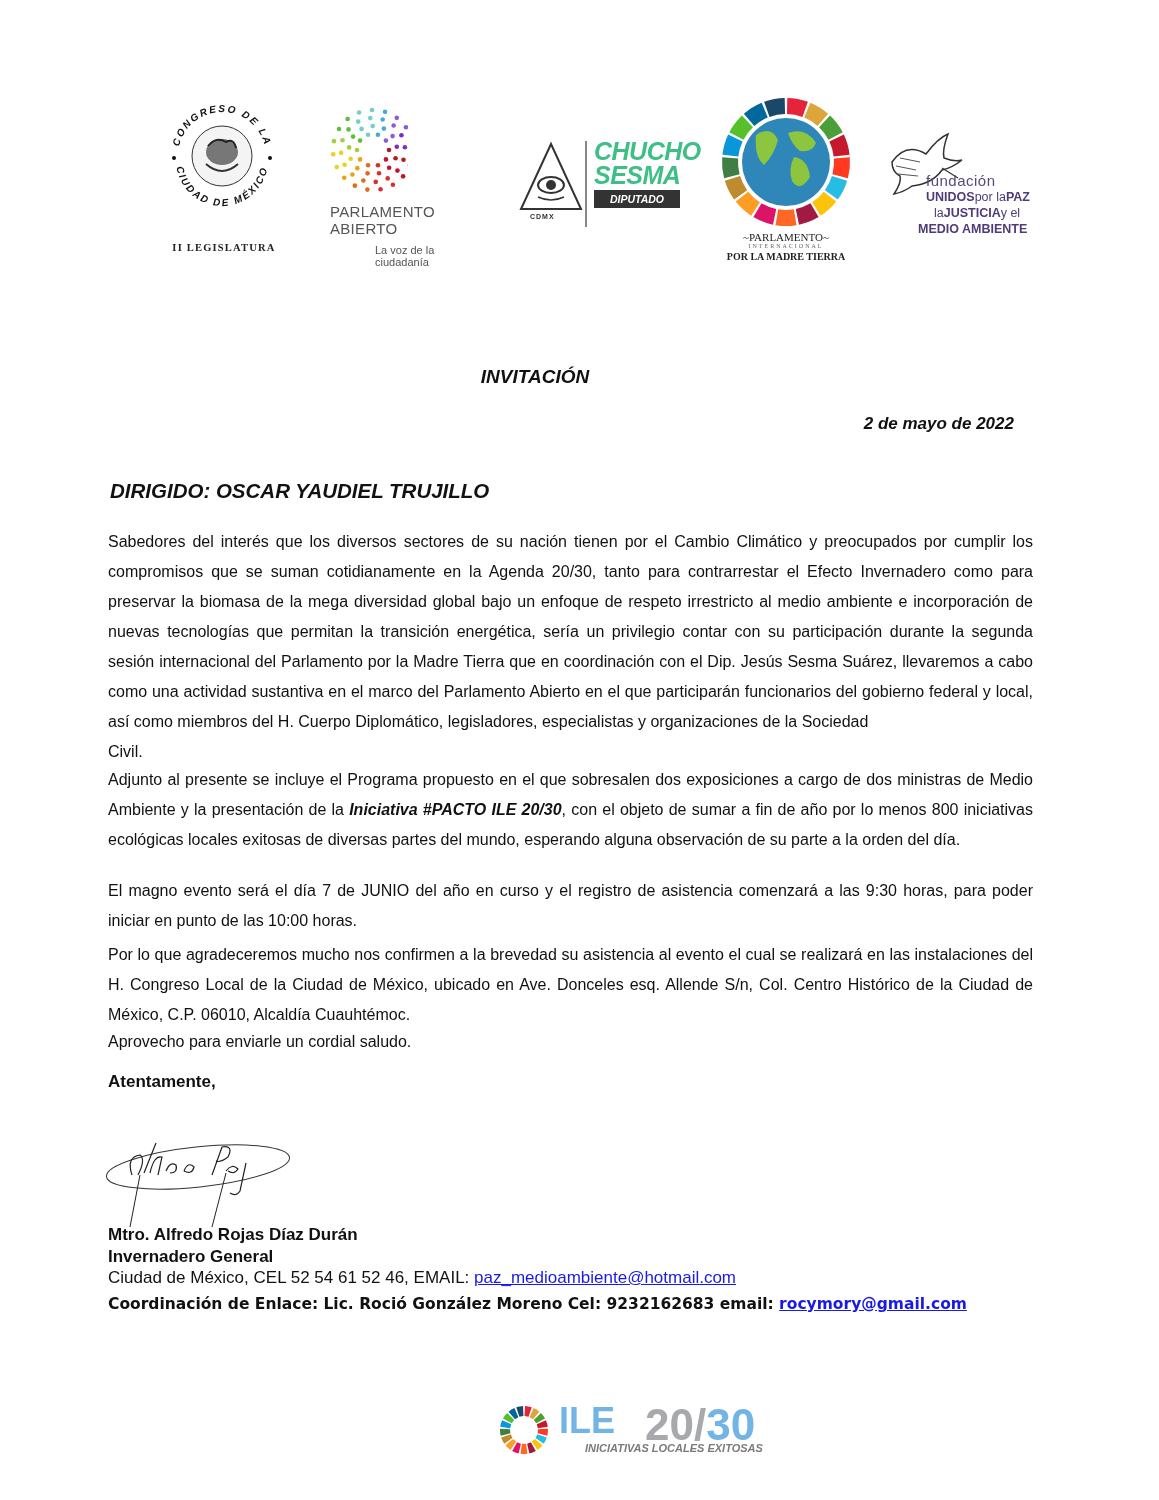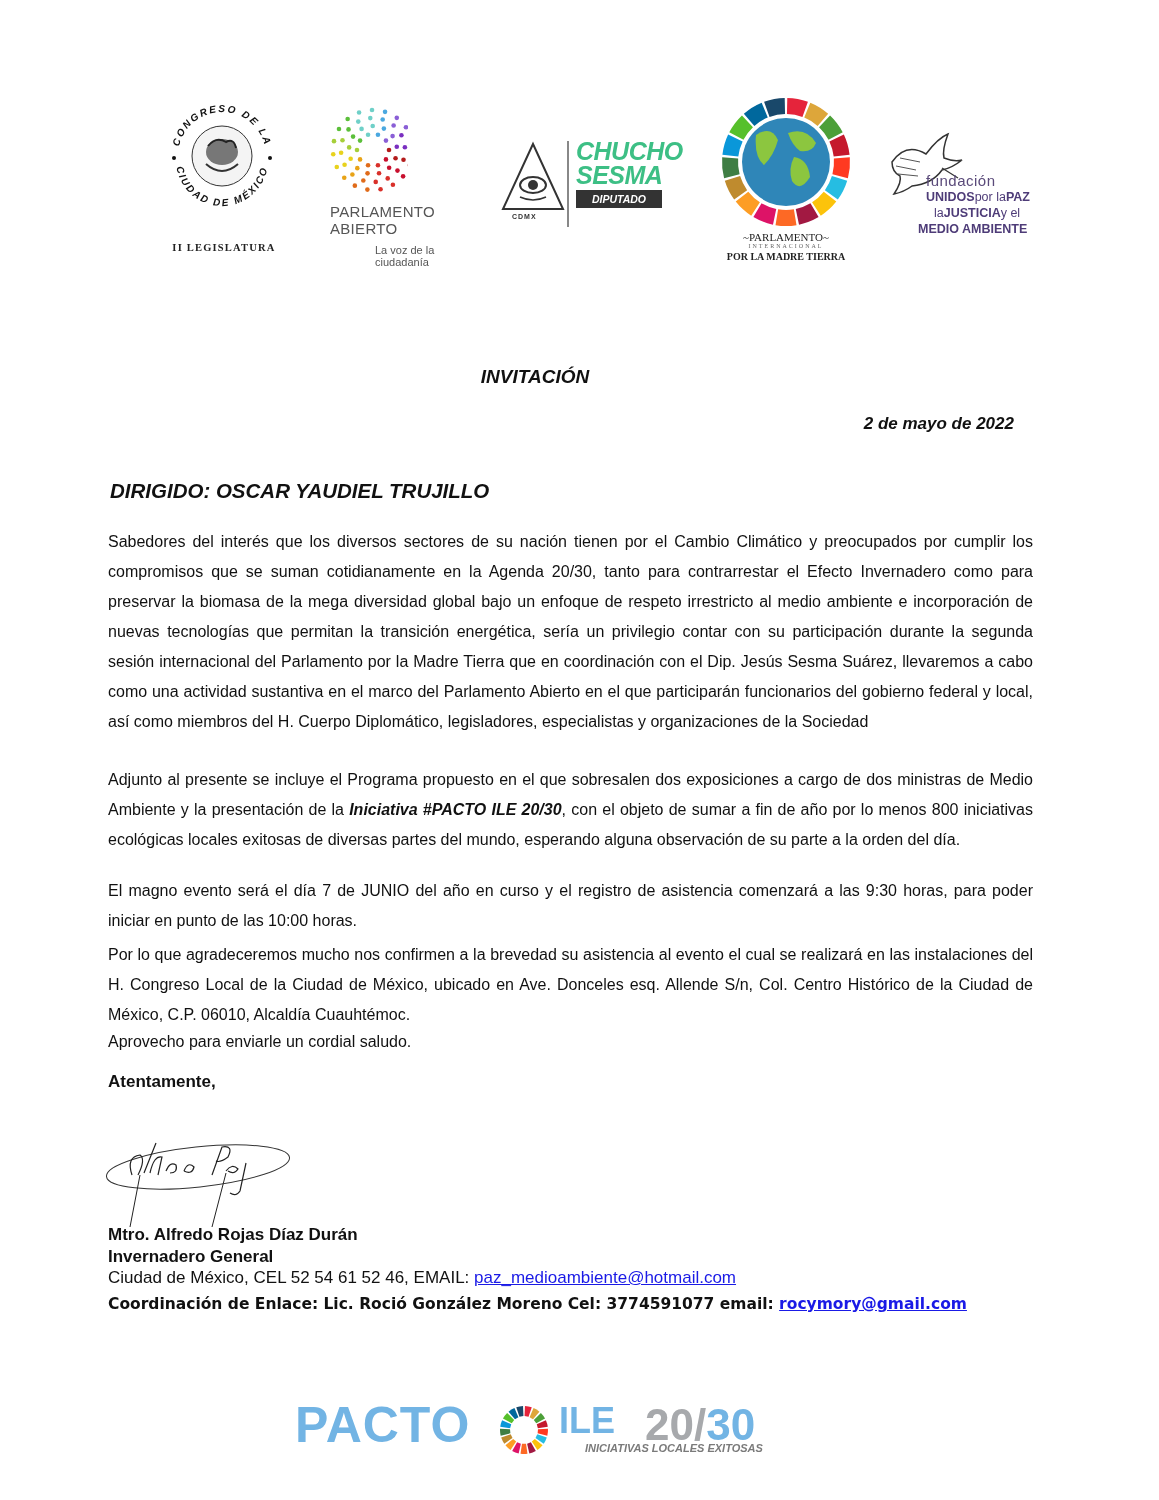--- a/index.html
+++ b/index.html
@@ -13,21 +13,21 @@
   .logo-congreso .seal { position: absolute; left: 3px; top: 2px; width: 108px; height: 108px; }
   .logo-congreso .legis { position: absolute; left: 0; top: 142px; width: 118px; text-align: center;
        font-family: "Liberation Serif", serif; font-weight: bold; font-size: 10.5px; letter-spacing: 1.2px; color: #222; }
 
   .logo-parlamento { left: 328px; top: 100px; width: 140px; height: 160px; }
   .logo-parlamento svg { position: absolute; left: 0; top: 0; }
   .logo-parlamento .t1 { position: absolute; left: 2px; top: 104px; font-size: 15px; color: #555; letter-spacing: 0.3px; line-height: 16px; }
   .logo-parlamento .t2 { position: absolute; left: 2px; top: 121px; font-size: 15px; color: #555; letter-spacing: 0.3px; line-height: 16px; }
   .logo-parlamento .t3 { position: absolute; left: 2px; top: 144px; font-size: 11px; color: #555; padding-left: 45px; }
 
-  .logo-chucho { left: 498px; top: 137px; width: 180px; height: 92px; }
+  .logo-chucho { left: 516px; top: 137px; width: 180px; height: 92px; }
   .logo-chucho .divider { position: absolute; left: 69px; top: 4px; width: 2px; height: 86px; background: #888; }
   .logo-chucho .name { position: absolute; left: 78px; top: 2px; font-weight: bold; font-style: italic;
         color: #3dbf85; font-size: 25px; line-height: 24px; letter-spacing: -0.5px; }
   .logo-chucho .badge { position: absolute; left: 78px; top: 53px; width: 86px; height: 18px; background: #333;
         color: #fff; font-size: 10.5px; font-style: italic; font-weight: bold; line-height: 18px; text-align: center; }
   .logo-chucho .cdmx { position: absolute; left: 14px; top: 76px; font-size: 7px; font-weight: bold; letter-spacing: 1px; color: #333; }
 
   .logo-madre { left: 716px; top: 95px; width: 140px; height: 168px; }
   .logo-madre .p1 { position: absolute; left: 0; top: 136px; width: 140px; text-align: center;
         font-family: "Liberation Serif", serif; font-size: 11px; color: #222; }
@@ -223,42 +223,42 @@
   </div>
   <div class="f4">MEDIO AMBIENTE</div>
 </div>
 
 <div class="abs title">INVITACIÓN</div>
 <div class="abs date">2 de mayo de 2022</div>
 <div class="abs dirigido">DIRIGIDO:  OSCAR YAUDIEL TRUJILLO</div>
 
 <div class="abs para p1">
   <div>Sabedores del interés que los diversos sectores de su nación tienen por el Cambio Climático y preocupados por cumplir los compromisos que se suman cotidianamente en la Agenda 20/30, tanto para contrarrestar el Efecto Invernadero como para preservar la biomasa de la mega diversidad global bajo un enfoque de respeto irrestricto al medio ambiente e incorporación de nuevas  tecnologías  que permitan  la transición  energética, sería un privilegio contar con su participación durante la segunda sesión internacional del Parlamento por la Madre Tierra que en coordinación con el Dip. Jesús Sesma Suárez, llevaremos a cabo como una actividad sustantiva en el marco del Parlamento Abierto en el que participarán funcionarios del gobierno federal y local, así como miembros del H. Cuerpo Diplomático, legisladores, especialistas y organizaciones de la Sociedad</div>
+  <div>Civil.</div>
 </div>
 
 <div class="abs para p2"><span>Adjunto al presente se incluye el Programa propuesto en el que sobresalen dos exposiciones a cargo de dos ministras de Medio Ambiente y la presentación de la </span><b><i>Iniciativa #PACTO ILE 20/30</i></b><span>, con el objeto de sumar a fin de año por lo menos 800 iniciativas ecológicas locales exitosas de diversas partes del mundo, esperando alguna observación de su parte a la orden del día.</span></div>
 
 <div class="abs para p3">El magno evento será el día 7 de JUNIO del año en curso y el registro de asistencia comenzará a las 9:30 horas, para poder iniciar en punto de las 10:00 horas.</div>
 <div class="abs para p4">Por lo que agradeceremos mucho nos confirmen a la brevedad su asistencia al evento el cual se realizará en las instalaciones del H. Congreso Local de la Ciudad de México, ubicado en Ave. Donceles esq. Allende S/n, Col. Centro Histórico de la Ciudad de México, C.P. 06010, Alcaldía Cuauhtémoc.</div>
 <div class="abs para p5">Aprovecho para enviarle un cordial saludo.</div>
 <div class="abs atent">Atentamente,</div>
 
 <svg class="abs signature" viewBox="0 0 200 95">
   <ellipse cx="98" cy="32" rx="92" ry="20" fill="none" stroke="#333" stroke-width="1" transform="rotate(-6 98 32)"></ellipse>
   <path d="M32,40 Q26,22 40,20 Q46,24 38,40 M44,38 L56,8 M50,38 Q54,20 62,22 L58,40 M66,36 Q70,26 76,30 Q78,38 70,38 M84,36 Q88,26 94,32 Q92,40 84,36 M112,40 L122,12 Q134,10 128,22 Q120,28 116,26 M126,36 Q132,28 138,34 Q134,40 128,36 M146,28 L140,56 Q136,62 130,58" fill="none" stroke="#222" stroke-width="1.2"></path>
   <path d="M40,40 L30,92 M126,38 L112,92" stroke="#222" stroke-width="1"></path>
 </svg>
 
 <div class="abs sig-name">Mtro. Alfredo Rojas Díaz Durán</div>
 <div class="abs sig-role">Invernadero General</div>
 <div class="abs sig-contact"><span>Ciudad de México, CEL 52 54 61 52 46, EMAIL: </span><a class="link">paz_medioambiente@hotmail.com</a></div>
-<div class="abs sig-enlace"><span>Coordinación de Enlace: Lic. Roció González Moreno Cel: 3774591077 email:  </span><a class="link">rocymory@gmail.com</a></div>
+<div class="abs sig-enlace"><span>Coordinación de Enlace: Lic. Roció González Moreno Cel: 9232162683 email:  </span><a class="link">rocymory@gmail.com</a></div>
 
 <div class="abs pacto">
-  <div class="w1">PACTO</div>
   <svg width="58" height="50" viewBox="0 0 58 50" id="pacto-ring">
       <path d="M29.55985067861288,11.01119850674631 L29.95974402047922,1.01919744013653 A24,24 0 0 1 36.76793042679647,2.291868045027357 L33.5312927489646,11.753589692932625 Z" fill="#e5243b"></path>
       <path d="M34.57538316980399,12.158072476848874 L38.55779971966398,2.985267103169498 A24,24 0 0 1 44.446502826344876,6.631397700540205 L38.01045998203451,14.284981991981786 Z" fill="#dda63a"></path>
       <path d="M38.83792926964842,15.039319918529916 L45.86502160511158,7.924548431765572 A24,24 0 0 1 50.038939427168515,13.451708880534138 L41.2727146658483,18.263496846978246 Z" fill="#4c9f38"></path>
       <path d="M41.77180850777887,19.265812399247185 L50.894528870478055,15.169964112995174 A24,24 0 0 1 52.78995067756517,21.831680767502085 L42.87747122857969,23.151813781042883 Z" fill="#c5192d"></path>
       <path d="M42.98078423589974,24.266738689676504 L52.967058690113845,23.742980610874007 A24,24 0 0 1 52.32799726428921,30.639551723081805 L42.60799840416871,28.289738505131055 Z" fill="#ff3a21"></path>
       <path d="M42.30157758276254,29.366695983206196 L51.80270442759292,32.48576454263919 A24,24 0 0 1 48.71546855557578,38.68576996862444 L40.500689990752534,32.98336581503093 Z" fill="#26bde2"></path>
       <path d="M39.82591917048743,33.876906787506144 L47.55871857797845,40.21755449286768 A24,24 0 0 1 42.44025657124923,44.88364914443503 L36.84014966656205,36.598795334253765 Z" fill="#fcc30b"></path>
       <path d="M35.888160385749,37.188242141514834 L40.808274946998296,45.894129385454 A24,24 0 0 1 34.34986346194284,48.39613132418625 L32.12075368613332,38.64774327244198 Z" fill="#a21942"></path>
       <path d="M31.020117372300845,38.85348785693077 L32.46305835251574,48.74883632616704 A24,24 0 0 1 25.536941647484266,48.74883632616704 L26.979882627699155,38.85348785693077 Z" fill="#fd6925"></path>

